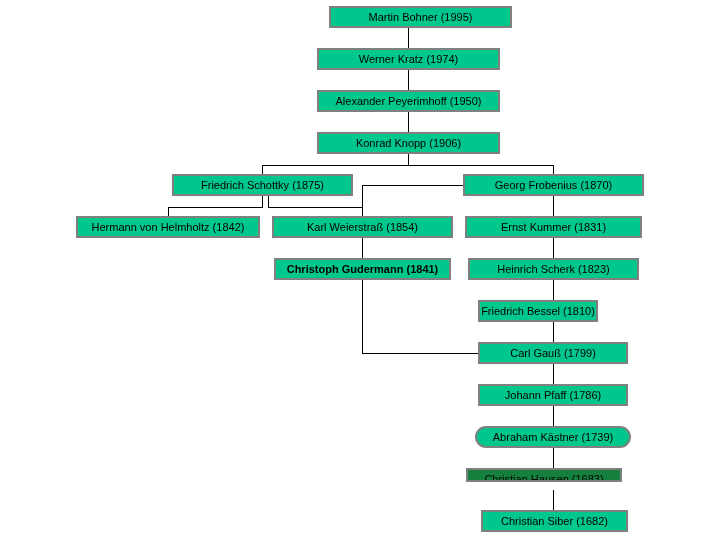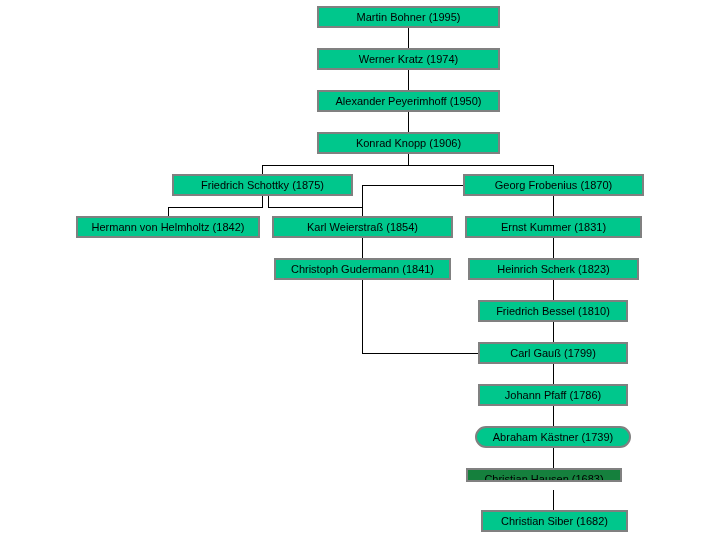--- a/index.html
+++ b/index.html
@@ -69,21 +69,21 @@
         <path d="M 553.5 280 L 553.5 300" fill="none" stroke="#000000" stroke-width="1" shape-rendering="crispEdges"></path>
         <path d="M 553.5 322 L 553.5 342" fill="none" stroke="#000000" stroke-width="1" shape-rendering="crispEdges"></path>
         <path d="M 362.5 280 L 362.5 353 L 478 353" fill="none" stroke="#000000" stroke-width="1" shape-rendering="crispEdges"></path>
         <path d="M 553.5 364 L 553.5 384" fill="none" stroke="#000000" stroke-width="1" shape-rendering="crispEdges"></path>
         <path d="M 553.5 406 L 553.5 426" fill="none" stroke="#000000" stroke-width="1" shape-rendering="crispEdges"></path>
         <path d="M 553.5 448 L 553.5 468" fill="none" stroke="#000000" stroke-width="1" shape-rendering="crispEdges"></path>
         <path d="M 553.5 490 L 553.5 510" fill="none" stroke="#000000" stroke-width="1" shape-rendering="crispEdges"></path>
       </g>
   </svg>
   <div id="node-layer">
-      <div class="node" style="left: 317px; top: 6px; width: 183px; height: 22px; background: rgb(0, 199, 140); border-color: rgb(128, 128, 128); color: rgb(0, 0, 0);">
+      <div class="node" style="left: 329px; top: 6px; width: 183px; height: 22px; background: rgb(0, 199, 140); border-color: rgb(128, 128, 128); color: rgb(0, 0, 0);">
         <span class="node-label">Martin Bohner (1995)</span>
       </div>
       <div class="node" style="left: 317px; top: 48px; width: 183px; height: 22px; background: rgb(0, 199, 140); border-color: rgb(128, 128, 128); color: rgb(0, 0, 0);">
         <span class="node-label">Werner Kratz (1974)</span>
       </div>
       <div class="node" style="left: 317px; top: 90px; width: 183px; height: 22px; background: rgb(0, 199, 140); border-color: rgb(128, 128, 128); color: rgb(0, 0, 0);">
         <span class="node-label">Alexander Peyerimhoff (1950)</span>
       </div>
       <div class="node" style="left: 317px; top: 132px; width: 183px; height: 22px; background: rgb(0, 199, 140); border-color: rgb(128, 128, 128); color: rgb(0, 0, 0);">
         <span class="node-label">Konrad Knopp (1906)</span>
@@ -96,27 +96,27 @@
       </div>
       <div class="node" style="left: 76px; top: 216px; width: 184px; height: 22px; background: rgb(0, 199, 140); border-color: rgb(128, 128, 128); color: rgb(0, 0, 0);">
         <span class="node-label">Hermann von Helmholtz (1842)</span>
       </div>
       <div class="node" style="left: 272px; top: 216px; width: 181px; height: 22px; background: rgb(0, 199, 140); border-color: rgb(128, 128, 128); color: rgb(0, 0, 0);">
         <span class="node-label">Karl Weierstraß (1854)</span>
       </div>
       <div class="node" style="left: 465px; top: 216px; width: 177px; height: 22px; background: rgb(0, 199, 140); border-color: rgb(128, 128, 128); color: rgb(0, 0, 0);">
         <span class="node-label">Ernst Kummer (1831)</span>
       </div>
-      <div class="node" style="left: 274px; top: 258px; width: 177px; height: 22px; background: rgb(0, 199, 140); border-color: rgb(128, 128, 128); color: rgb(0, 0, 0);">
+      <div class="node" style="left: 274px; top: 258px; width: 177px; height: 22px; background: rgb(0, 199, 140); border-color: rgb(128, 128, 128); color: rgb(0, 0, 0); font-weight: bold;">
         <span class="node-label">Christoph Gudermann (1841)</span>
       </div>
       <div class="node" style="left: 468px; top: 258px; width: 171px; height: 22px; background: rgb(0, 199, 140); border-color: rgb(128, 128, 128); color: rgb(0, 0, 0);">
         <span class="node-label">Heinrich Scherk (1823)</span>
       </div>
-      <div class="node" style="left: 478px; top: 300px; width: 150px; height: 22px; background: rgb(0, 199, 140); border-color: rgb(128, 128, 128); color: rgb(0, 0, 0);">
+      <div class="node" style="left: 478px; top: 300px; width: 120px; height: 22px; background: rgb(0, 199, 140); border-color: rgb(128, 128, 128); color: rgb(0, 0, 0);">
         <span class="node-label">Friedrich Bessel (1810)</span>
       </div>
       <div class="node" style="left: 478px; top: 342px; width: 150px; height: 22px; background: rgb(0, 199, 140); border-color: rgb(128, 128, 128); color: rgb(0, 0, 0);">
         <span class="node-label">Carl Gauß (1799)</span>
       </div>
       <div class="node" style="left: 478px; top: 384px; width: 150px; height: 22px; background: rgb(0, 199, 140); border-color: rgb(128, 128, 128); color: rgb(0, 0, 0);">
         <span class="node-label">Johann Pfaff (1786)</span>
       </div>
       <div class="node" style="left: 475px; top: 426px; width: 156px; height: 22px; background: rgb(0, 199, 140); border-color: rgb(128, 128, 128); color: rgb(0, 0, 0); border-radius: 11px;">
         <span class="node-label">Abraham Kästner (1739)</span>

